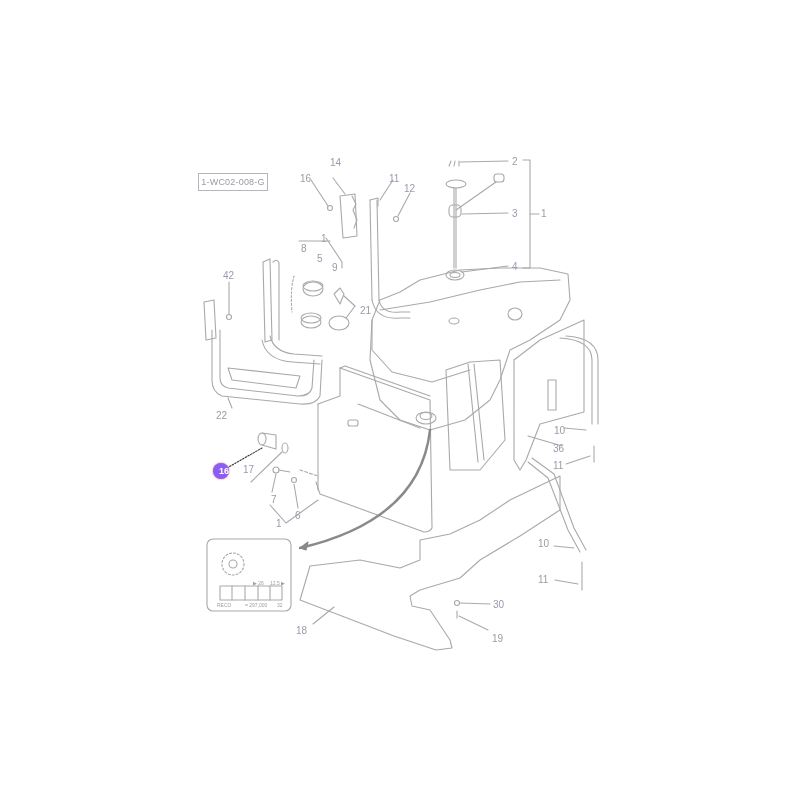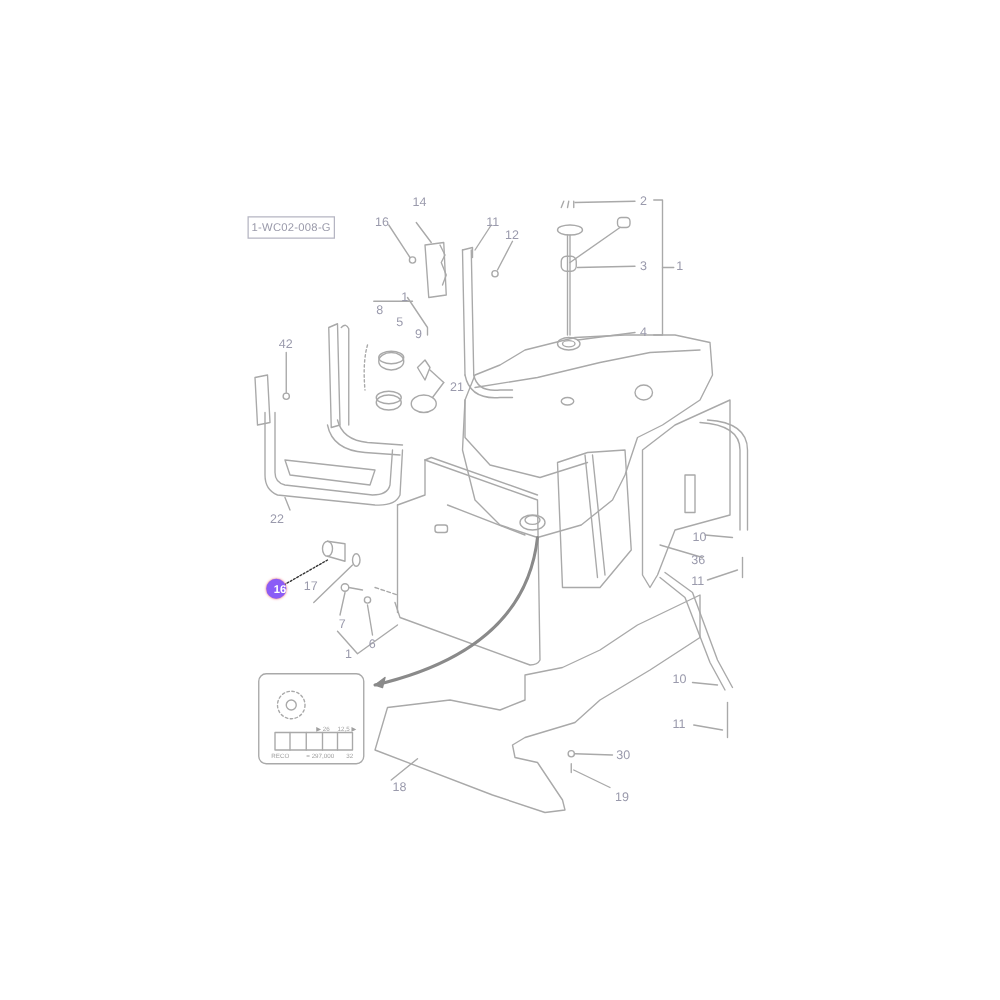--- a/index.html
+++ b/index.html
@@ -188,21 +188,21 @@
   <span class="callout" style="left:243px;top:464px">17</span>
   <span class="callout" style="left:271px;top:494px">7</span>
   <span class="callout" style="left:295px;top:510px">6</span>
   <span class="callout" style="left:276px;top:518px">1</span>
   <span class="callout" style="left:554px;top:425px">10</span>
   <span class="callout" style="left:553px;top:443px">36</span>
   <span class="callout" style="left:553px;top:460px">11</span>
   <span class="callout" style="left:538px;top:538px">10</span>
   <span class="callout" style="left:538px;top:574px">11</span>
   <span class="callout" style="left:493px;top:599px">30</span>
-  <span class="callout" style="left:314px;top:625px">18</span>
+  <span class="callout" style="left:296px;top:625px">18</span>
   <span class="callout" style="left:492px;top:633px">19</span>
 
   
   <span class="inset-text" style="left:253px;top:580px">▶ 26</span>
   <span class="inset-text" style="left:270px;top:580px">12,5 ▶</span>
   <span class="inset-text" style="left:217px;top:602px">RECO</span>
   <span class="inset-text" style="left:245px;top:602px">= 297,000</span>
   <span class="inset-text" style="left:277px;top:602px">32</span>
 </div>
 

